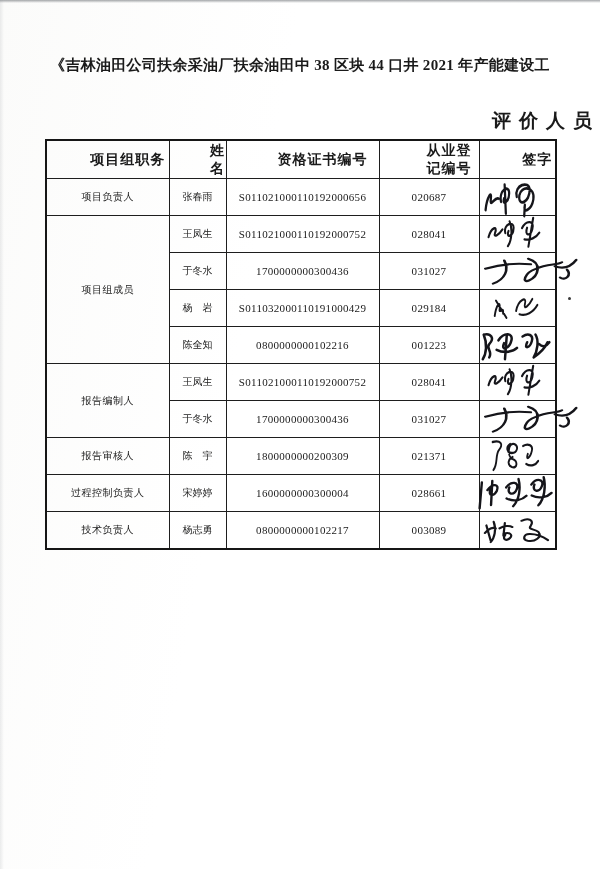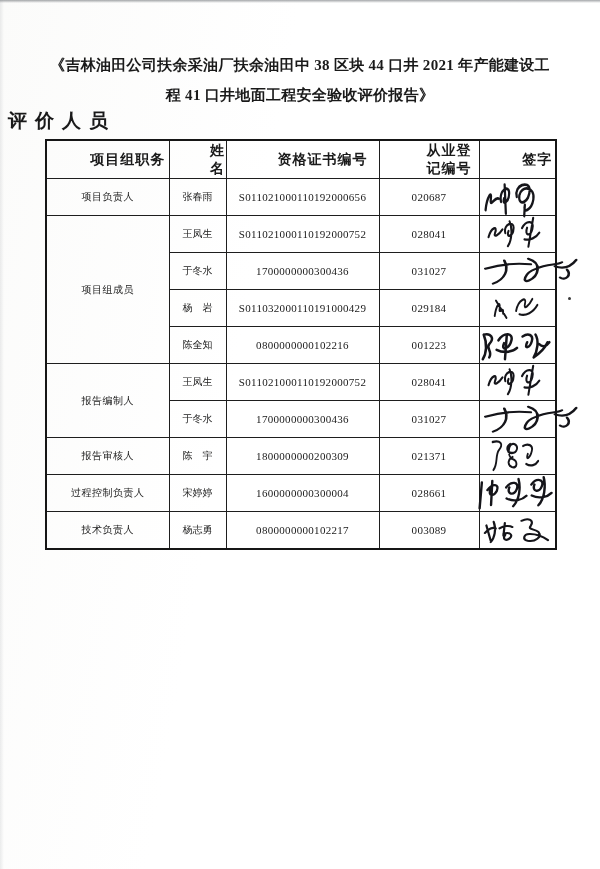--- a/index.html
+++ b/index.html
@@ -23,21 +23,21 @@
     background:linear-gradient(to right, rgba(150,155,160,0.18), rgba(255,255,255,0));
   }
   .doc-title {
     position:absolute; top:50px; left:30px; width:540px;
     text-align:center; font-weight:bold; font-size:15px; line-height:30px;
     letter-spacing:0.3px; white-space:nowrap;
   }
   .doc-title .line { display:block; }
   .section-title {
     position:absolute; top:108px; left:0; width:600px;
-    text-align:left; font-size:19px; font-weight:bold;
+    text-align:right; font-size:19px; font-weight:bold;
     letter-spacing:8px; text-indent:8px;
   }
   table.personnel {
     position:absolute; left:45px; top:139px; width:510px;
     border-collapse:collapse; table-layout:fixed;
     border:2px solid #161616;
   }
   .personnel th, .personnel td {
     border:1px solid #1e1e1e;
     text-align:center; vertical-align:middle;
@@ -67,21 +67,20 @@
 </style>
 </head>
 <body>
 
 <div class="page">
   <div class="scan-edge-top"></div>
   <div class="scan-edge-left"></div>
 
   <div class="doc-title">
     <span class="line">《吉林油田公司扶余采油厂扶余油田中 38 区块 44 口井 2021 年产能建设工</span>
-    <span class="line">程 41 口井地面工程安全验收评价报告》</span>
   </div>
 
   <div class="section-title">评价人员</div>
 
   <table class="personnel">
     <colgroup>
       <col style="width:123px">
         <col style="width:57px">
         <col style="width:153px">
         <col style="width:100px">

